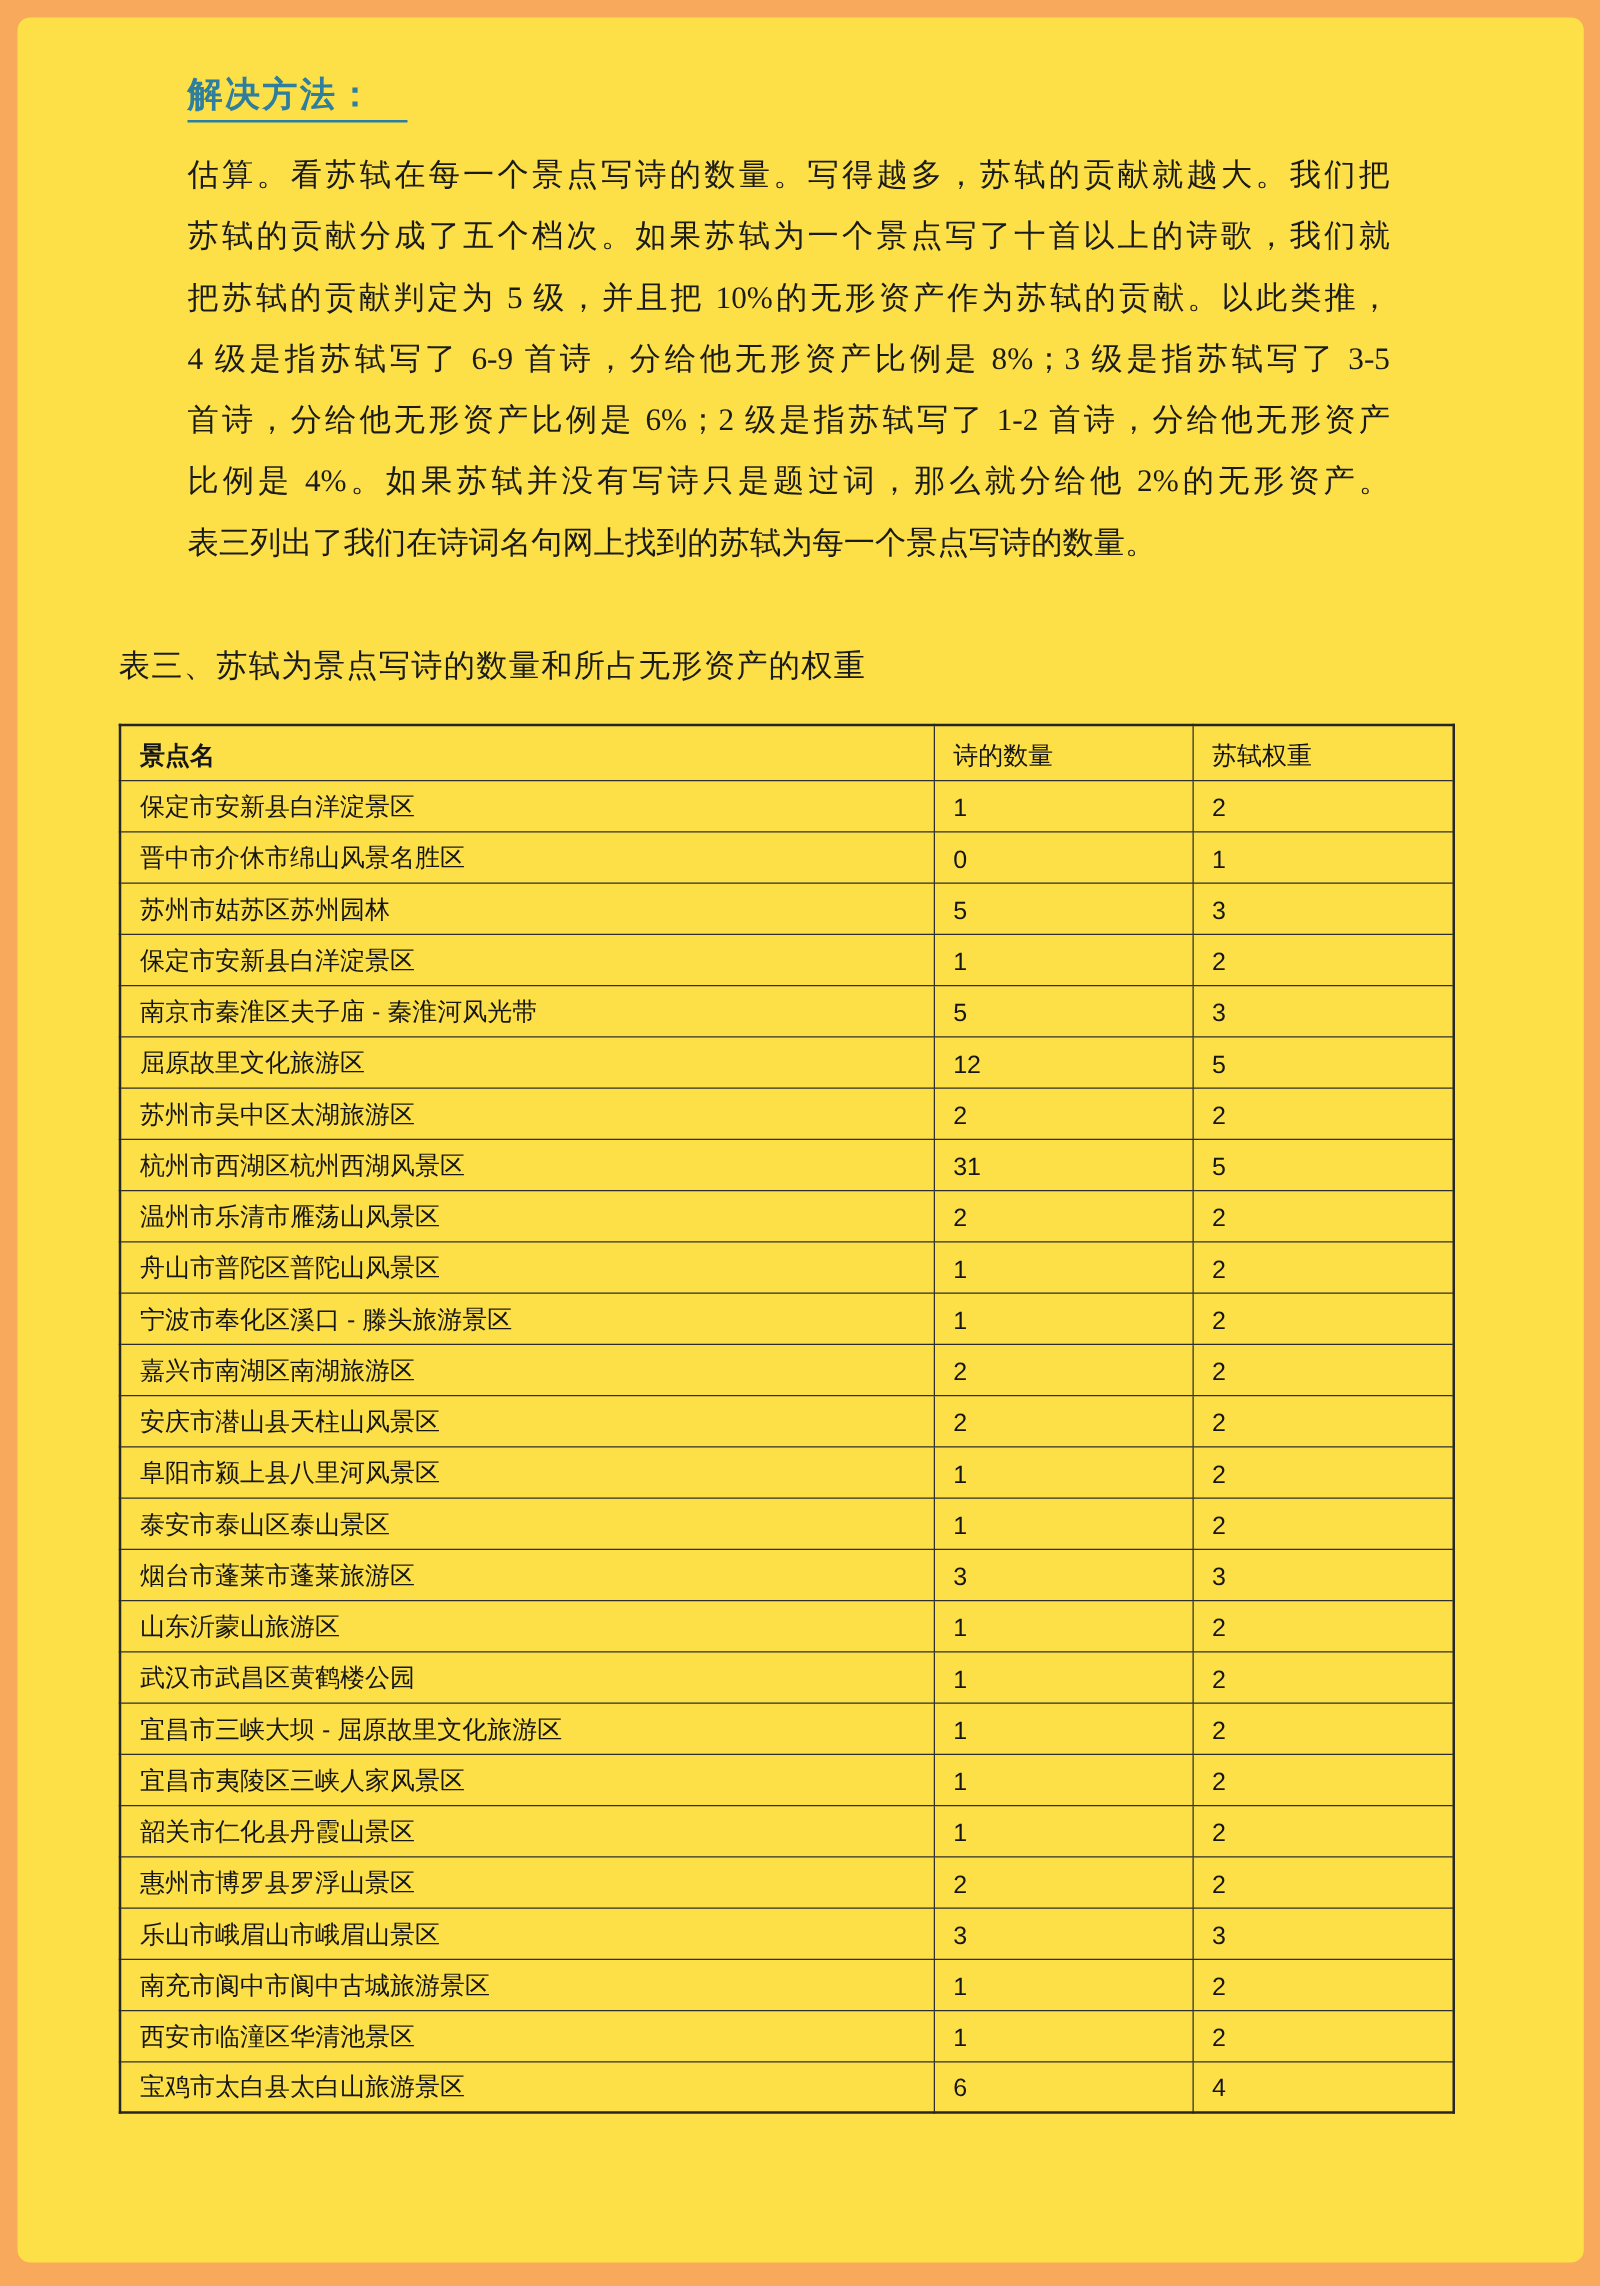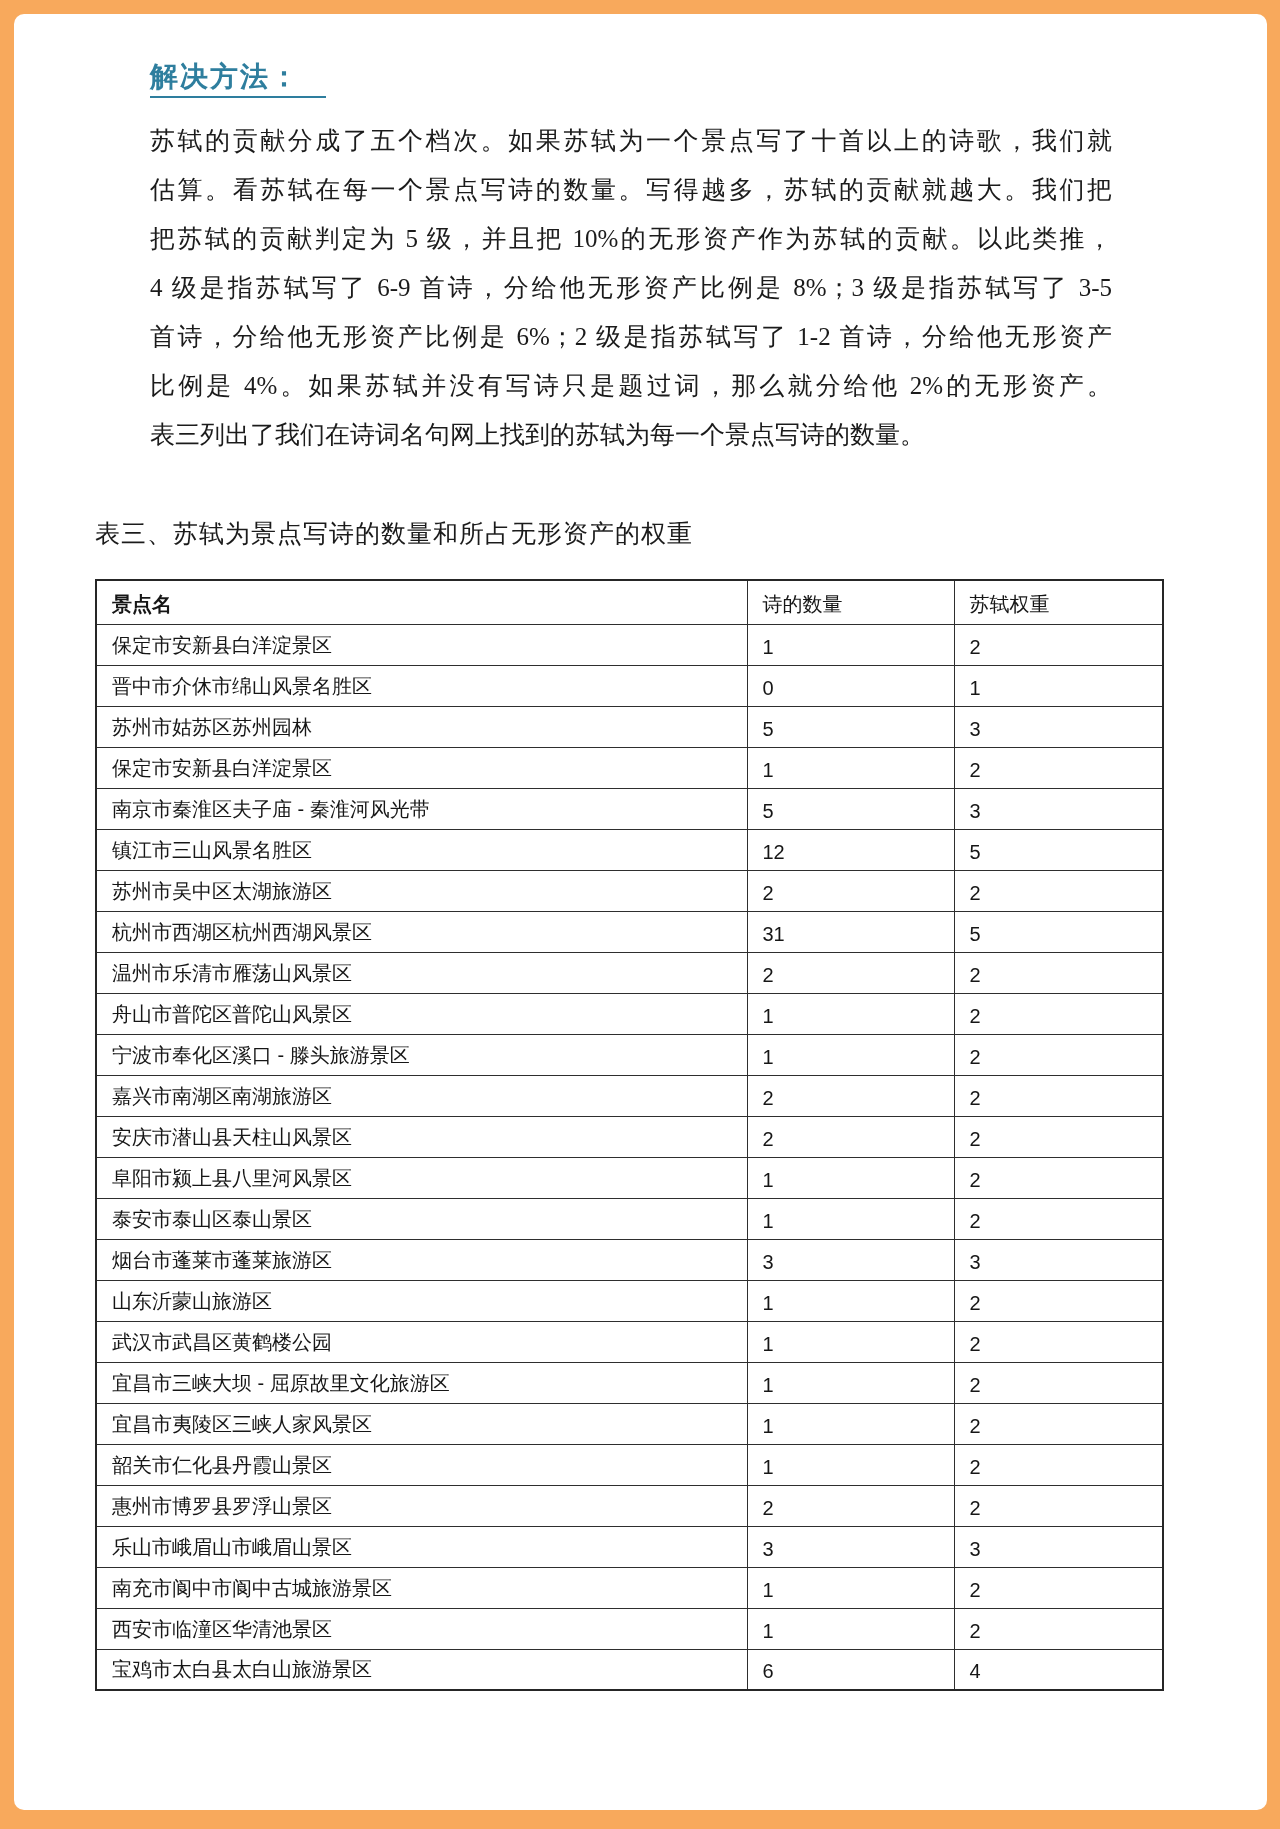--- a/index.html
+++ b/index.html
@@ -6,21 +6,21 @@
   body {
     width: 1280px; height: 1829px;
     background: #F8A95C;
     font-family: "Liberation Serif", "DejaVu Serif", serif;
     color: #1b1b1b;
     position: relative;
   }
   .page {
     position: absolute;
     left: 14px; top: 14px; right: 13px; bottom: 19px;
-    background: #ffffff;
+    background: #fde047;
     border-radius: 10px;
     overflow: hidden;
   }
   .heading {
     display: inline-block;
     margin: 46px 0 0 136px;
     font-size: 28px;
     line-height: 34px;
     font-weight: bold;
     color: #2E7E9E;
@@ -83,22 +83,22 @@
   table.poems td { height: 41px; font-weight: normal; }
 </style>
 </head>
 <body style="background: rgb(248, 169, 92);">
 
 <div class="page">
 
   <div class="heading" style="color: rgb(46, 126, 158); border-bottom-color: rgb(46, 126, 158);">解决方法：</div>
 
   <div class="paragraph">
+      <div class="line">估算。看苏轼在每一个景点写诗的数量。写得越多，苏轼的贡献就越大。我们把</div>
       <div class="line">苏轼的贡献分成了五个档次。如果苏轼为一个景点写了十首以上的诗歌，我们就</div>
-      <div class="line">估算。看苏轼在每一个景点写诗的数量。写得越多，苏轼的贡献就越大。我们把</div>
       <div class="line">把苏轼的贡献判定为 5 级，并且把 10%的无形资产作为苏轼的贡献。以此类推，</div>
       <div class="line">4 级是指苏轼写了 6-9 首诗，分给他无形资产比例是 8%；3 级是指苏轼写了 3-5</div>
       <div class="line">首诗，分给他无形资产比例是 6%；2 级是指苏轼写了 1-2 首诗，分给他无形资产</div>
       <div class="line">比例是 4%。如果苏轼并没有写诗只是题过词，那么就分给他 2%的无形资产。</div>
       <div class="line last">表三列出了我们在诗词名句网上找到的苏轼为每一个景点写诗的数量。</div>
     </div>
 
   <div class="table-caption">表三、苏轼为景点写诗的数量和所占无形资产的权重</div>
 
   <table class="poems">
@@ -134,21 +134,21 @@
           <td>保定市安新县白洋淀景区</td>
           <td>1</td>
           <td>2</td>
         </tr>
         <tr>
           <td>南京市秦淮区夫子庙 - 秦淮河风光带</td>
           <td>5</td>
           <td>3</td>
         </tr>
         <tr>
-          <td>镇江市三山风景名胜区</td>
+          <td>屈原故里文化旅游区</td>
           <td>12</td>
           <td>5</td>
         </tr>
         <tr>
           <td>苏州市吴中区太湖旅游区</td>
           <td>2</td>
           <td>2</td>
         </tr>
         <tr>
           <td>杭州市西湖区杭州西湖风景区</td>

